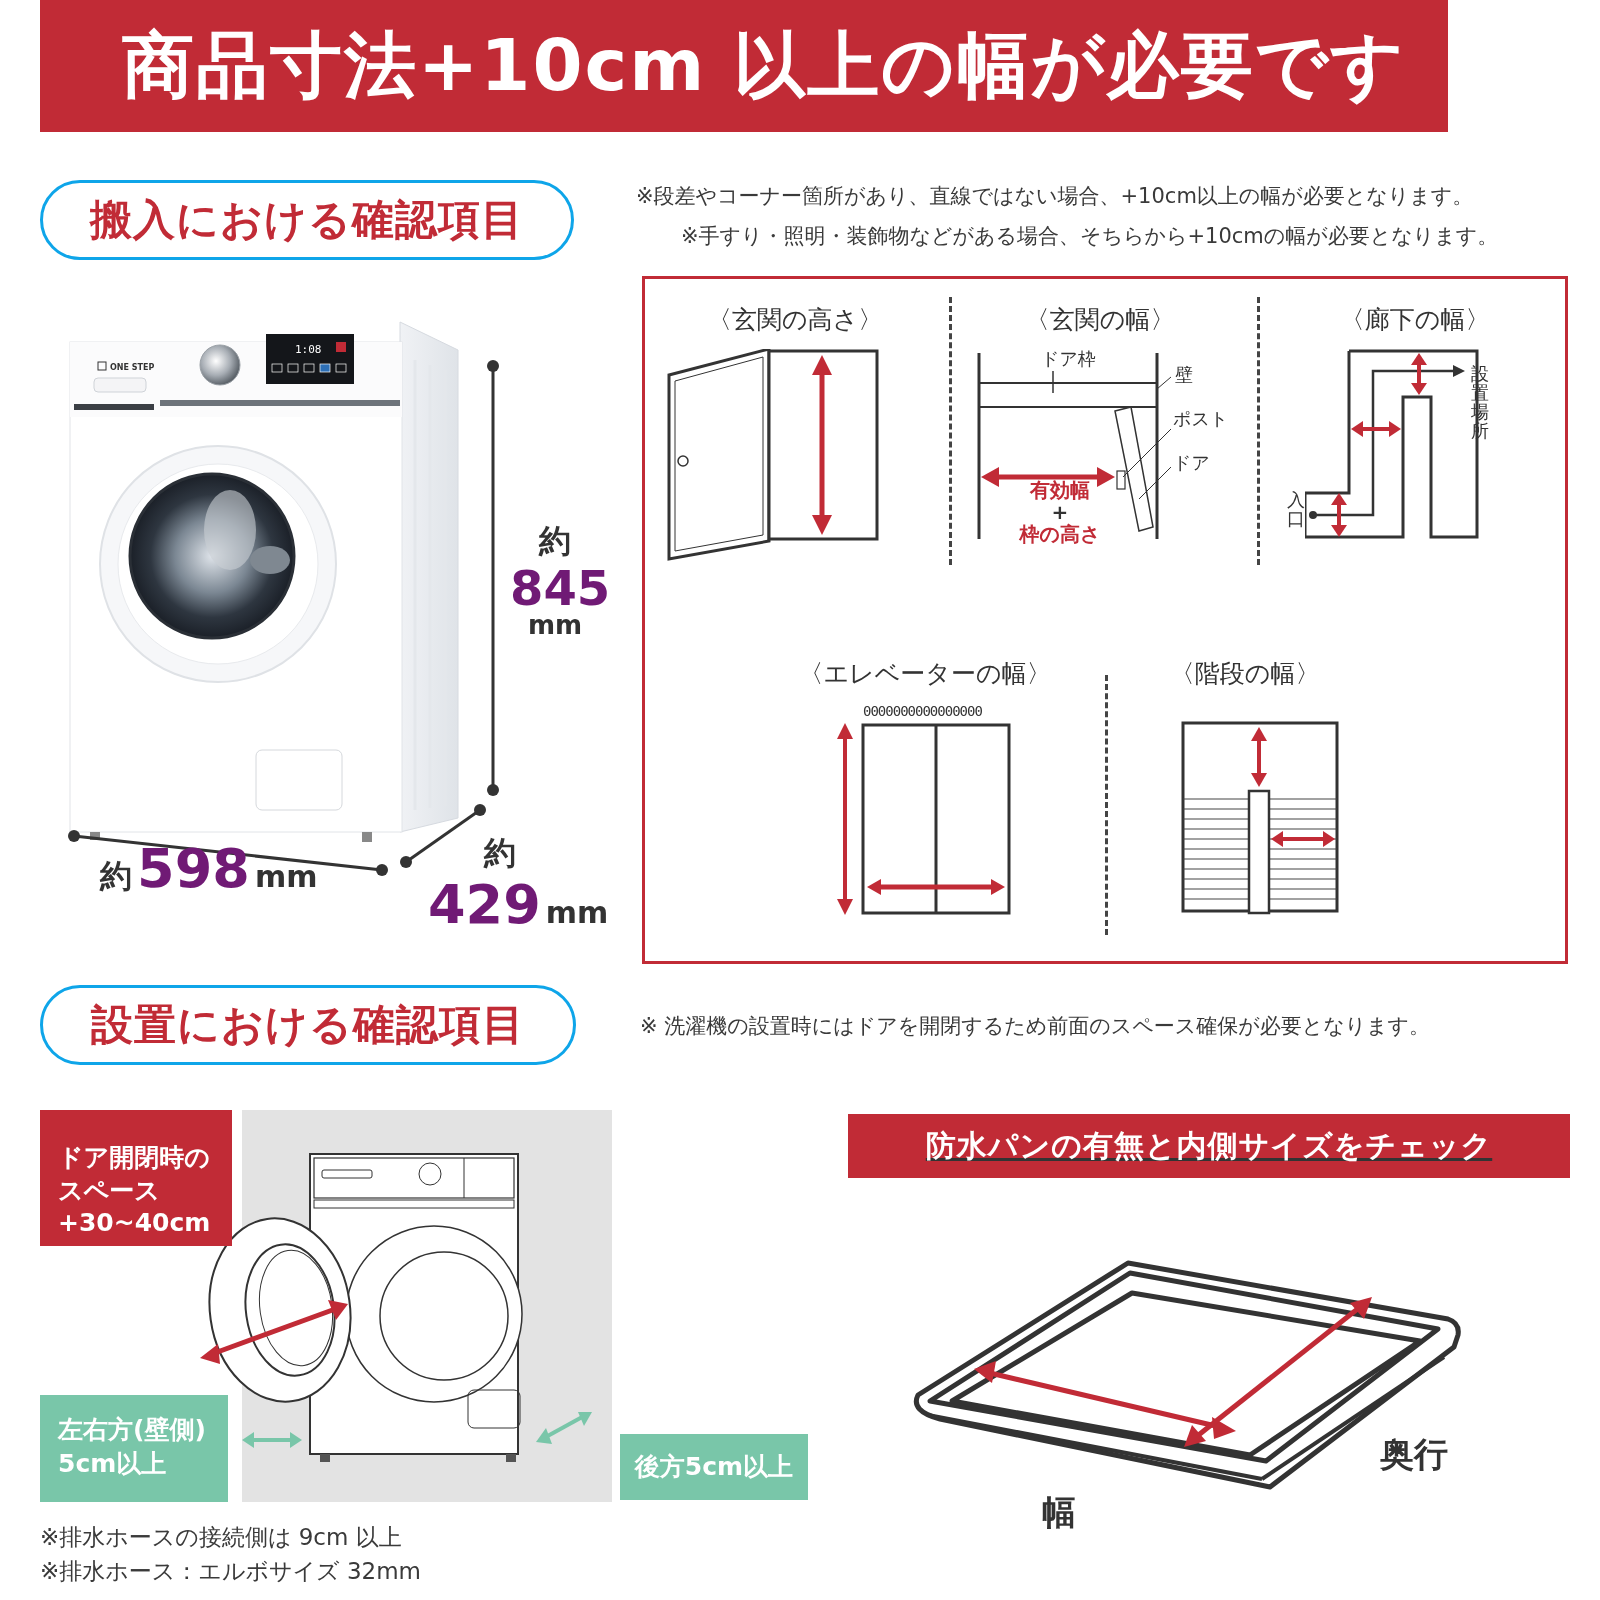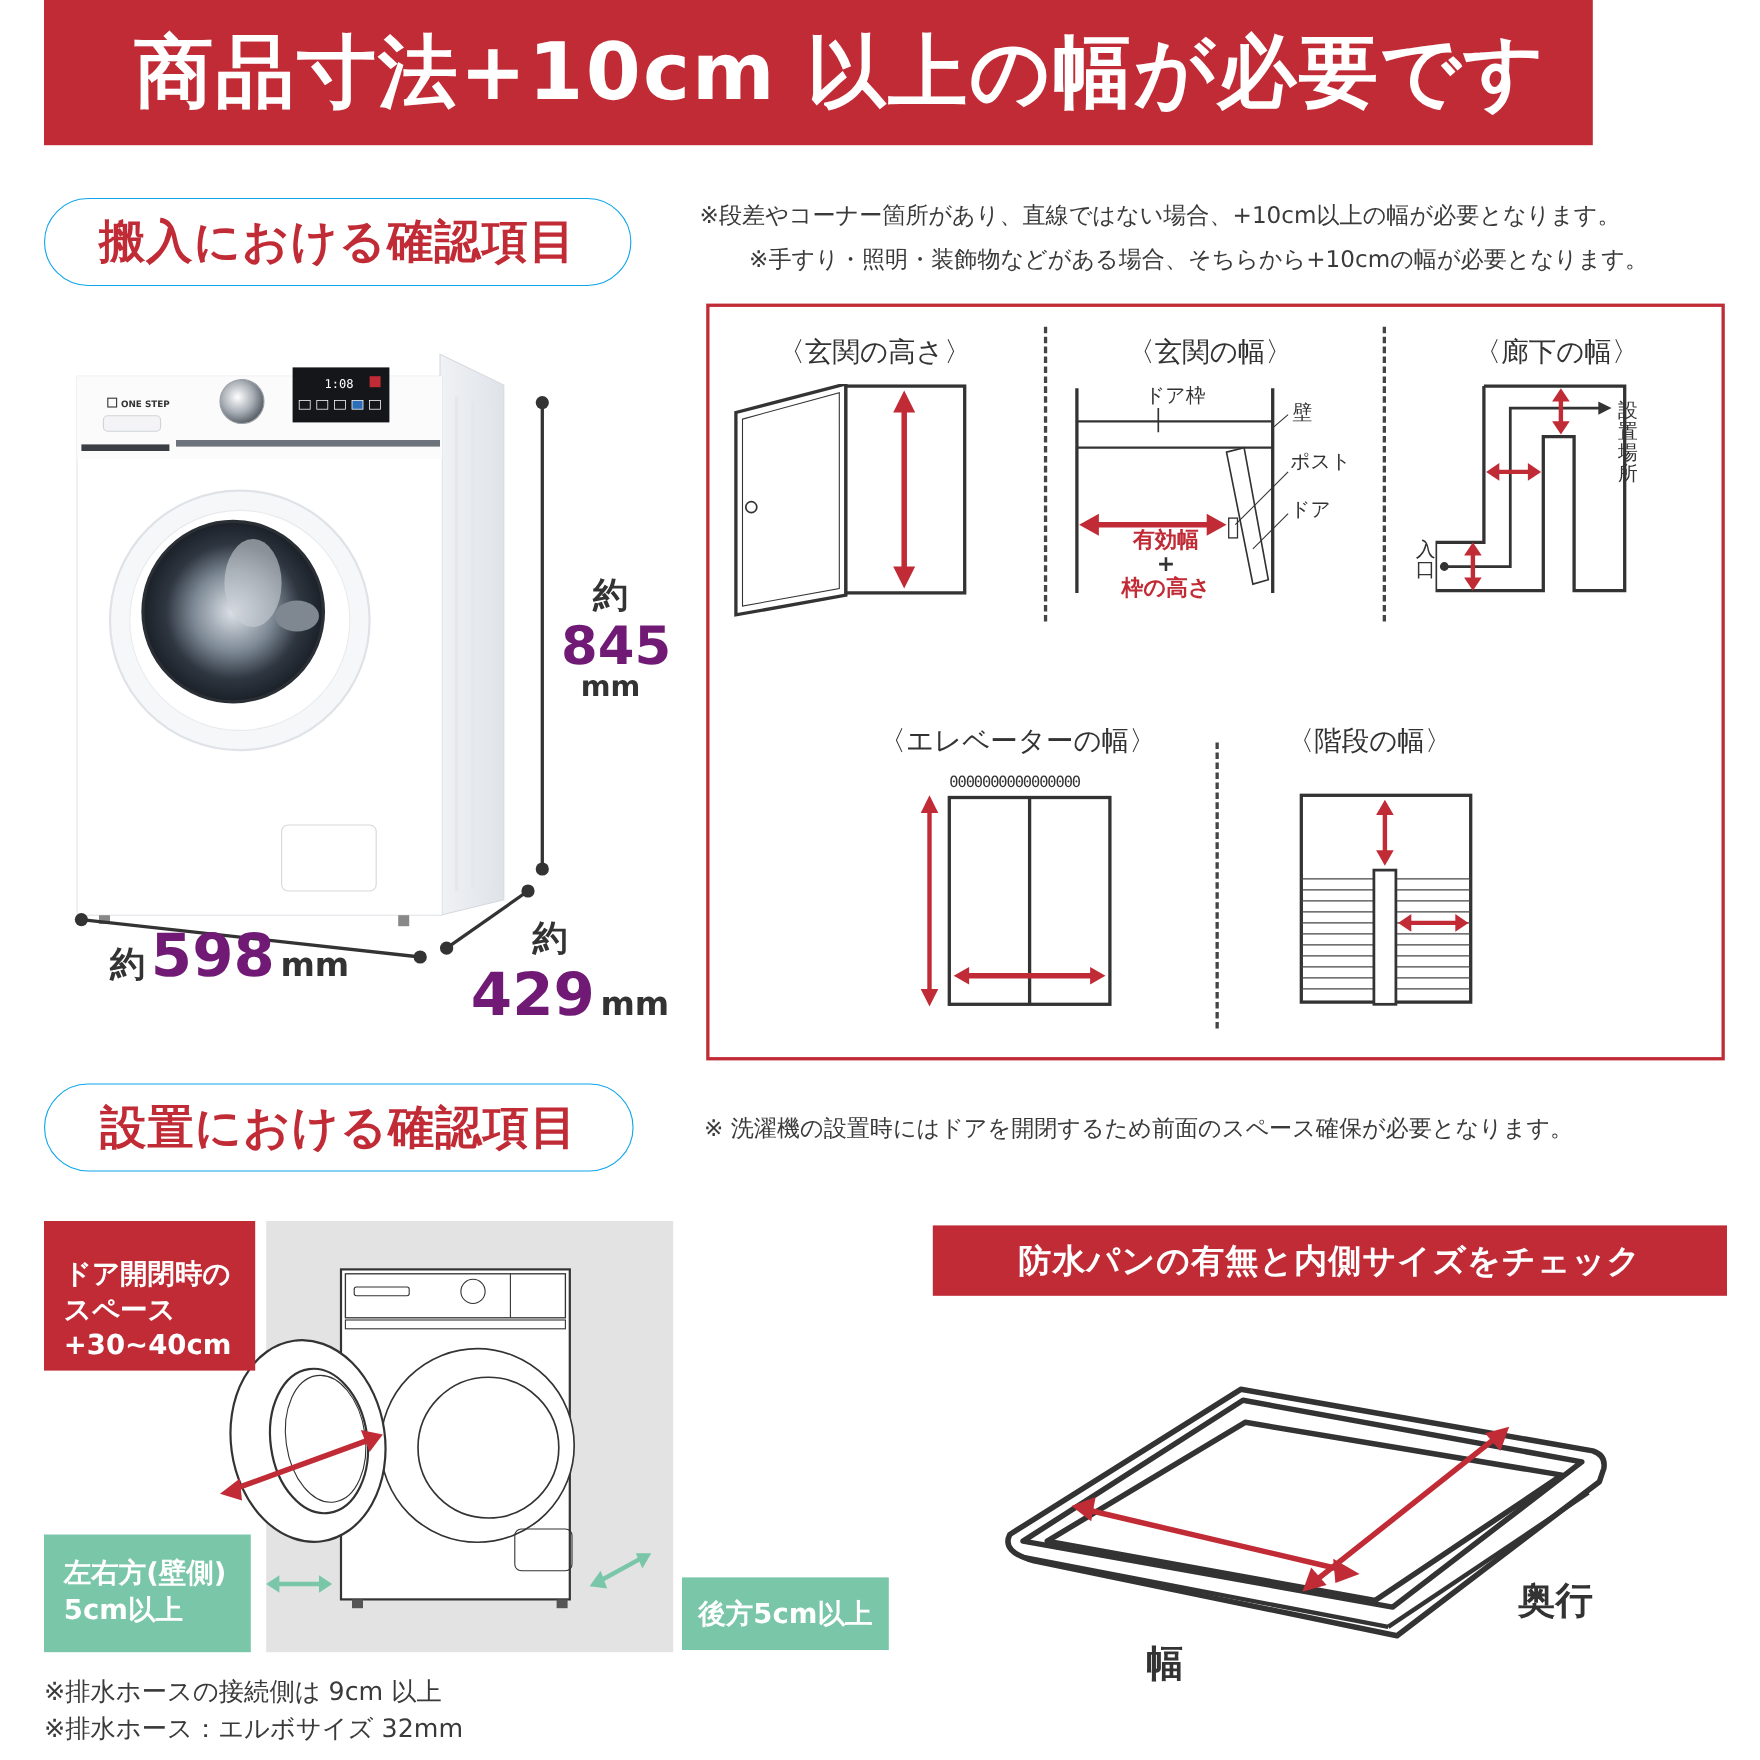--- a/index.html
+++ b/index.html
@@ -14,21 +14,21 @@
     background: #c12b36;
     display: flex; align-items: center; justify-content: center;
   }
   .banner-title {
     color: #fff; font-size: 72px; font-weight: bold; letter-spacing: 2px;
     padding-left: 40px; white-space: nowrap;
   }
 
   
   .pill {
-    border: 1px solid #0ea5e9; border-radius: 40px;
+    border: 3px solid #0ea5e9; border-radius: 40px;
     display: flex; align-items: center; justify-content: center;
     background: #fff;
   }
   .pill-text { color: #c12b36; font-size: 42px; font-weight: bold; letter-spacing: 1px; white-space: nowrap; }
 
   .note { font-size: 21px; color: #3a3a3a; white-space: nowrap; }
 
   
   .check-box {
     left: 642px; top: 276px; width: 926px; height: 688px;
@@ -49,21 +49,21 @@
   .dim-big { font-size: 54px; font-weight: bold; color: #701a75; line-height: 1; }
   .dim-kanji { font-size: 32px; font-weight: bold; color: #333; }
   .dim-unit { font-size: 30px; font-weight: bold; color: #333; }
 
   
   .red-box { background: #c12b36; color: #fff; font-weight: bold; font-size: 25px; line-height: 1.3; padding: 32px 18px; }
   .green-box { background: #79c6a9; color: #fff; font-weight: bold; font-size: 25px; line-height: 1.35; }
   .gray-bg { background: #e3e3e3; }
   .pan-bar {
     left: 848px; top: 1114px; width: 722px; height: 64px; background: #c12b36;
-    display: flex; align-items: center; justify-content: center;
+    display: flex; align-items: center; justify-content: center; text-decoration: underline;
   }
   .pan-bar-text { color: #fff; font-size: 30px; font-weight: bold; white-space: nowrap; letter-spacing: 1px; }
   .pan-label { font-size: 34px; color: #333; font-weight: bold; }
 </style>
 </head>
 <body>
 
 <div class="abs banner">
   <span class="banner-title">商品寸法+10cm 以上の幅が必要です</span>
 </div>

